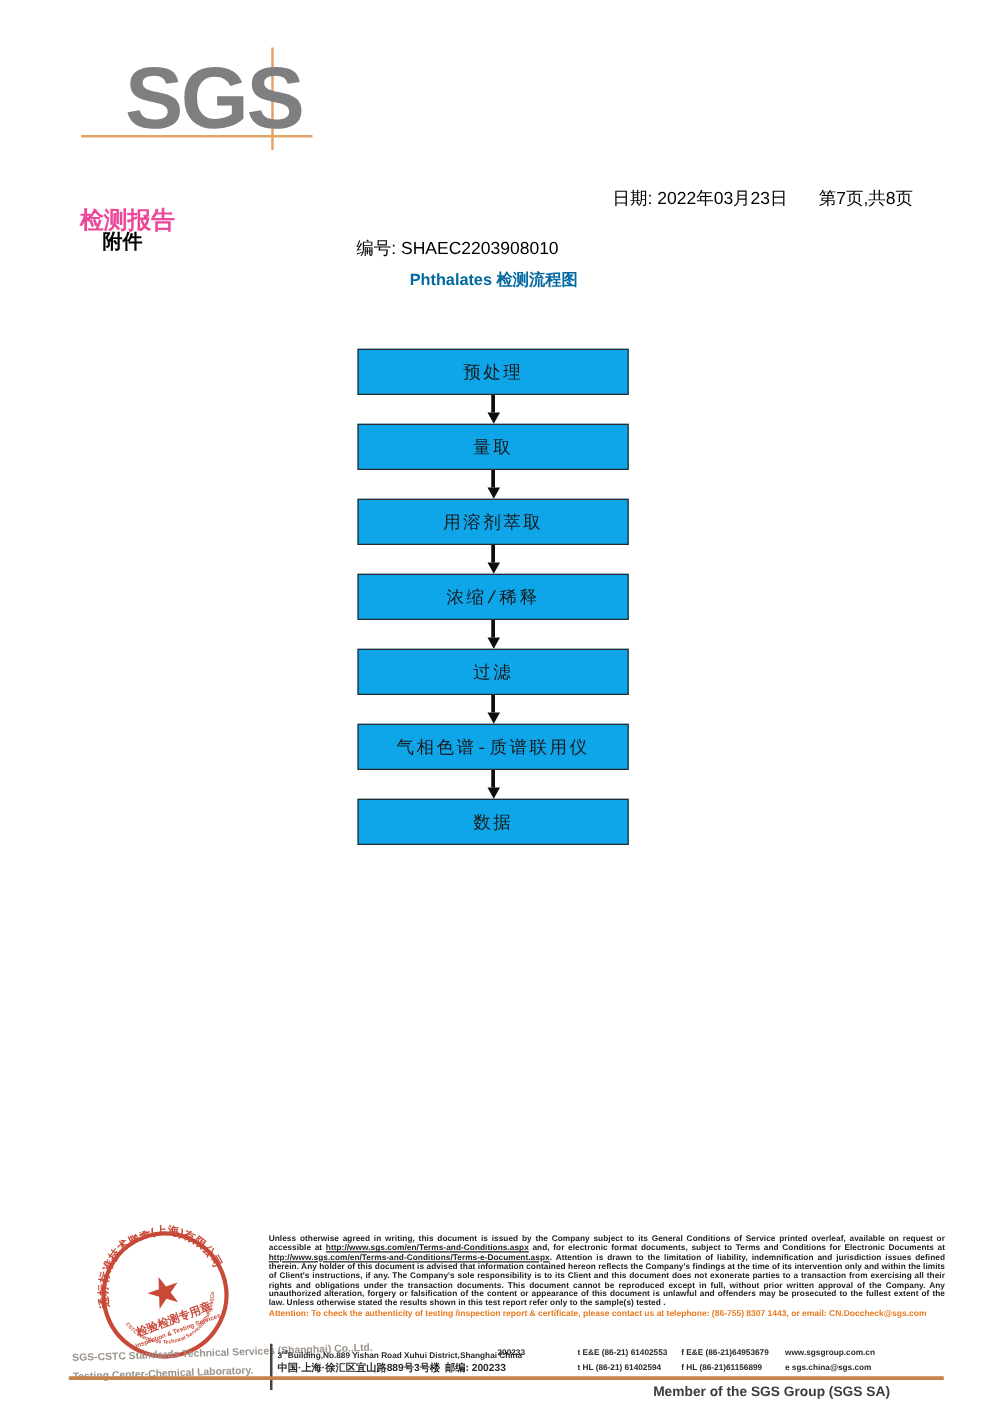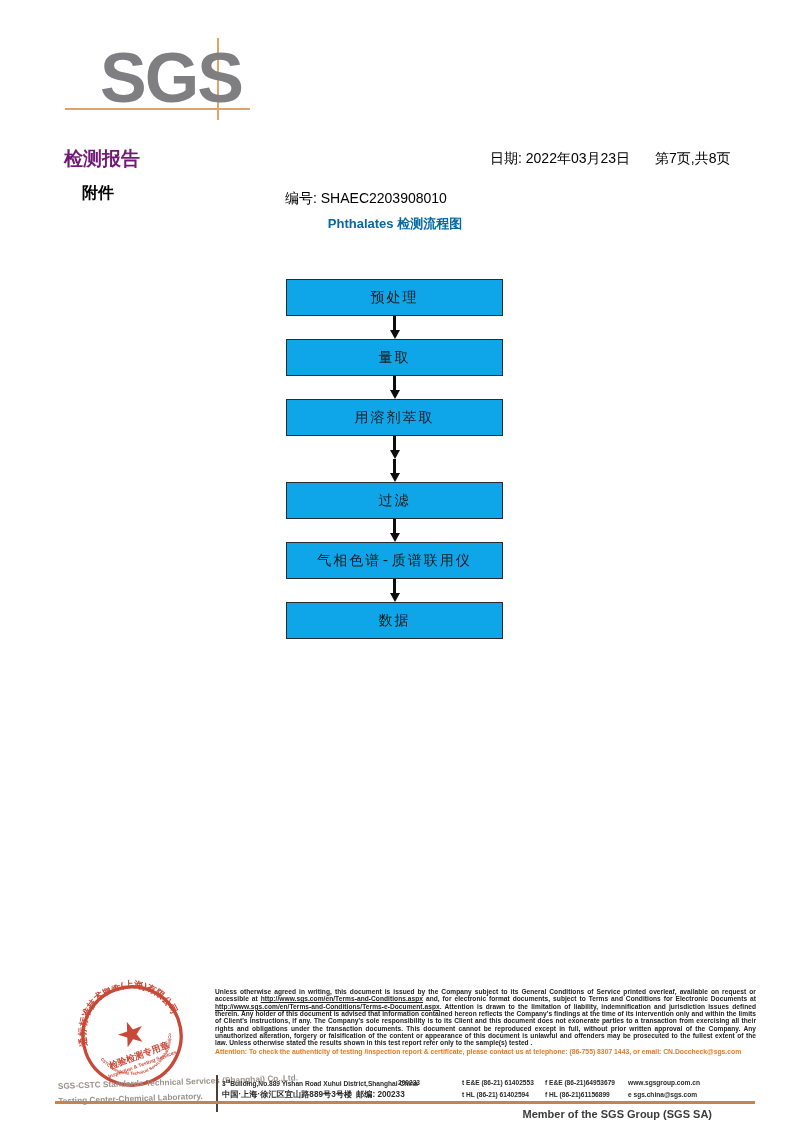--- a/index.html
+++ b/index.html
@@ -9,21 +9,21 @@
   }
   
   .logo-wrap{position:absolute;left:55px;top:20px;width:200px;height:120px;}
   .logo-text{
     position:absolute;left:45px;top:18px;font-size:70px;font-weight:bold;
     color:#7f7f81;letter-spacing:-2px;font-family:"Liberation Sans",sans-serif;
   }
   .logo-hline{position:absolute;left:10px;top:88px;width:185px;height:2px;background:#e2a368;}
   .logo-vline{position:absolute;left:162px;top:18px;width:2px;height:82px;background:#e2a368;}
   
-  .hdr-title{position:absolute;left:64px;top:146px;font-size:19px;font-weight:bold;color:#701a75;}
+  .hdr-title{position:absolute;left:64px;top:163px;font-size:19px;font-weight:bold;color:#ec4899;}
   .hdr-no{position:absolute;left:285px;top:150px;font-size:14px;color:#000;margin-top:40px;}
   .hdr-date{position:absolute;left:490px;top:150px;font-size:14px;color:#000;}
   .hdr-page{position:absolute;left:655px;top:150px;font-size:14px;color:#000;}
   .hdr-attach{position:absolute;left:64px;top:183px;font-size:16px;font-weight:bold;color:#000;padding-left:18px;}
   
   .fc-title{position:absolute;left:0;top:215px;width:790px;text-align:center;
     font-size:13px;font-weight:bold;color:#0369a1;}
   .fc-steps{position:absolute;left:286px;top:279px;width:217px;display:flex;flex-direction:column;}
   .fc-box{
     box-sizing:border-box;height:37px;border:1.5px solid #2b2b2b;background:#0ea5e9;
@@ -98,20 +98,23 @@
       <div class="fc-arrow-line"></div>
       <div class="fc-arrow-head"></div>
     </div>
     <div class="fc-box">
       <span>用溶剂萃取</span>
     </div>
     <div class="fc-arrow">
       <div class="fc-arrow-line"></div>
       <div class="fc-arrow-head"></div>
     </div>
+    <div class="fc-box">
+      <span>浓缩/稀释</span>
+    </div>
     <div class="fc-arrow">
       <div class="fc-arrow-line"></div>
       <div class="fc-arrow-head"></div>
     </div>
     <div class="fc-box">
       <span>过滤</span>
     </div>
     <div class="fc-arrow">
       <div class="fc-arrow-line"></div>
       <div class="fc-arrow-head"></div>

